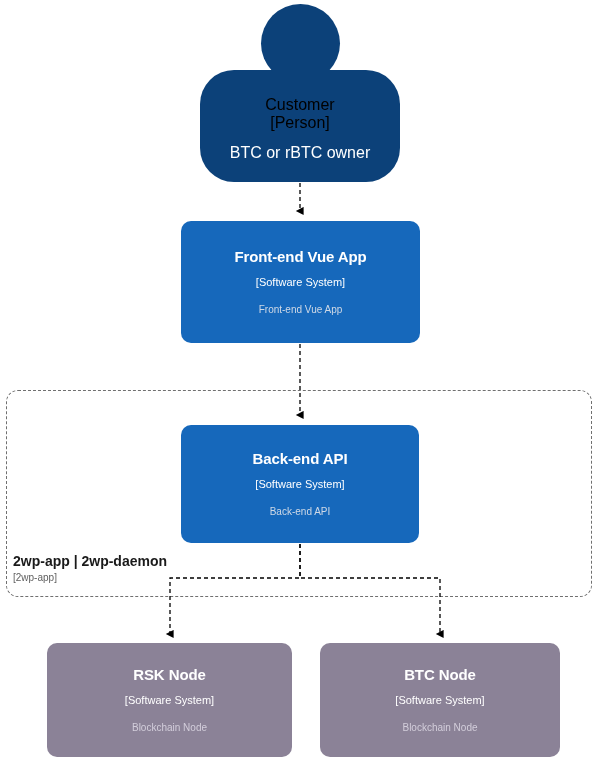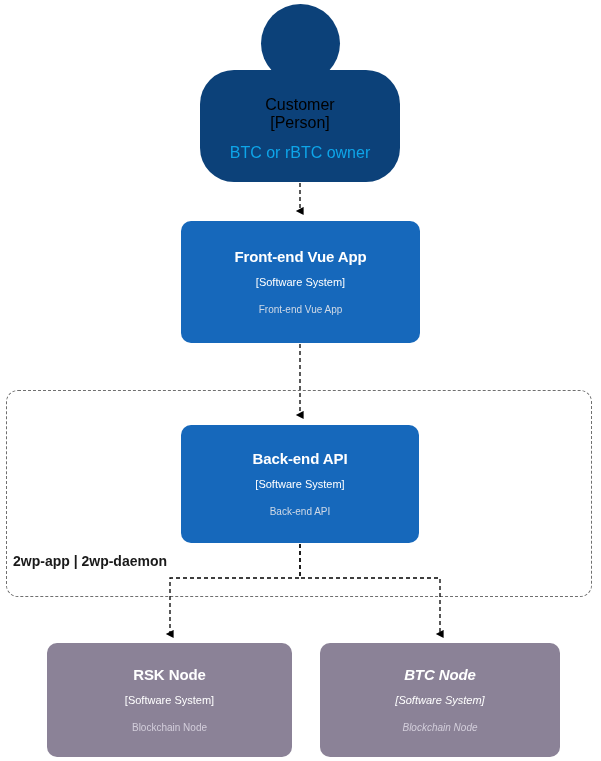--- a/index.html
+++ b/index.html
@@ -90,21 +90,21 @@
     background: #0c4179;
     display: flex;
     flex-direction: column;
     align-items: center;
     justify-content: center;
     text-align: center;
     padding: 0 0;
     box-sizing: border-box;
   }
   #person-customer .n-title { margin-top: 6px; }
-  #person-customer .n-desc { margin-top: 12px; color: #0ea5e9; }
+  #person-customer .n-desc { margin-top: 12px; color: #ffffff; }
 
   
   .node.sys-blue {
     background: #1668bb;
   }
   .node.sys-grey {
     background: #8b8297;
   }
   .node.sys-grey .n-desc { color: #d3cedb; }
 
@@ -124,21 +124,20 @@
     left: 47px;
     top: 643px;
     width: 245px;
     height: 114px;
   }
   #node-btc {
     left: 320px;
     top: 643px;
     width: 240px;
     height: 114px;
-    font-style: italic;
   }
 
   
   #boundary-2wp {
     position: absolute;
     left: 6px;
     top: 390px;
     width: 586px;
     height: 207px;
     box-sizing: border-box;
@@ -169,20 +168,21 @@
   }
 </style>
 </head>
 <body>
 
 <div id="diagram">
 
   <div id="boundary-2wp"></div>
   <div id="boundary-label">
     <div class="b-title">2wp-app | 2wp-daemon</div>
+    <div class="b-type">[2wp-app]</div>
   </div>
 
   <svg id="connectors" viewBox="0 0 601 761" width="601" height="761" xmlns="http://www.w3.org/2000/svg">
     <defs>
       <marker id="arrowhead" markerWidth="9" markerHeight="9" refX="4.5" refY="4" orient="auto" markerUnits="userSpaceOnUse">
         <path d="M0.4,0.4 L8.6,0.4 L4.5,8.2 Z" fill="#000000"></path>
       </marker>
     </defs>
 
     <g>

